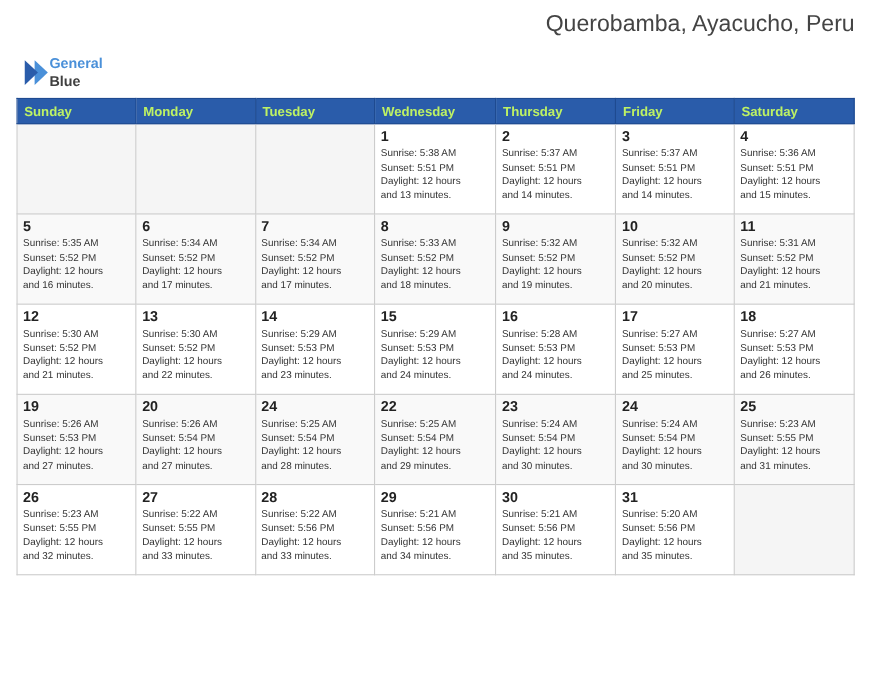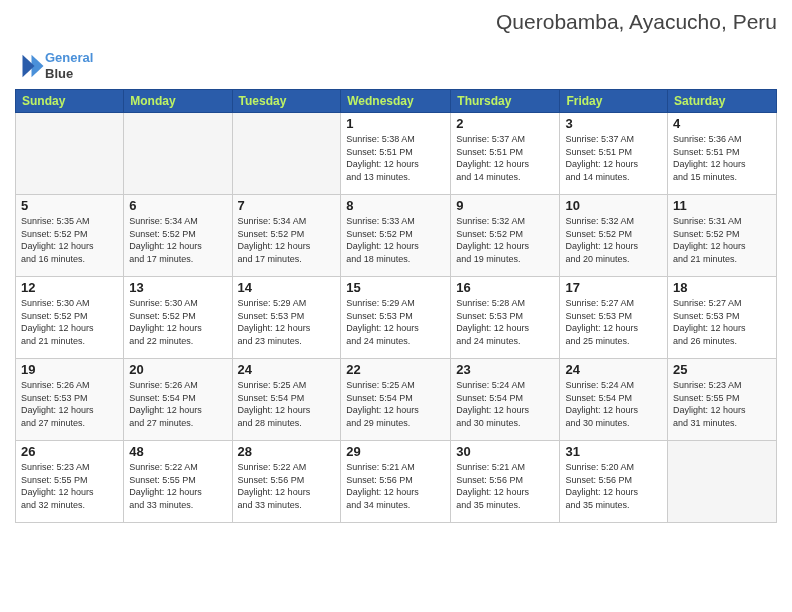--- a/index.html
+++ b/index.html
@@ -319,21 +319,21 @@
         </tr>
         <tr class="week-row">
           <td>
             <span class="day-number">26</span>
             <div class="day-info" style="white-space: pre-line;">Sunrise: 5:23 AM
 Sunset: 5:55 PM
 Daylight: 12 hours
 and 32 minutes.</div>
           </td>
           <td>
-            <span class="day-number">48</span>
+            <span class="day-number">27</span>
             <div class="day-info" style="white-space: pre-line;">Sunrise: 5:22 AM
 Sunset: 5:55 PM
 Daylight: 12 hours
 and 33 minutes.</div>
           </td>
           <td>
             <span class="day-number">28</span>
             <div class="day-info" style="white-space: pre-line;">Sunrise: 5:22 AM
 Sunset: 5:56 PM
 Daylight: 12 hours

